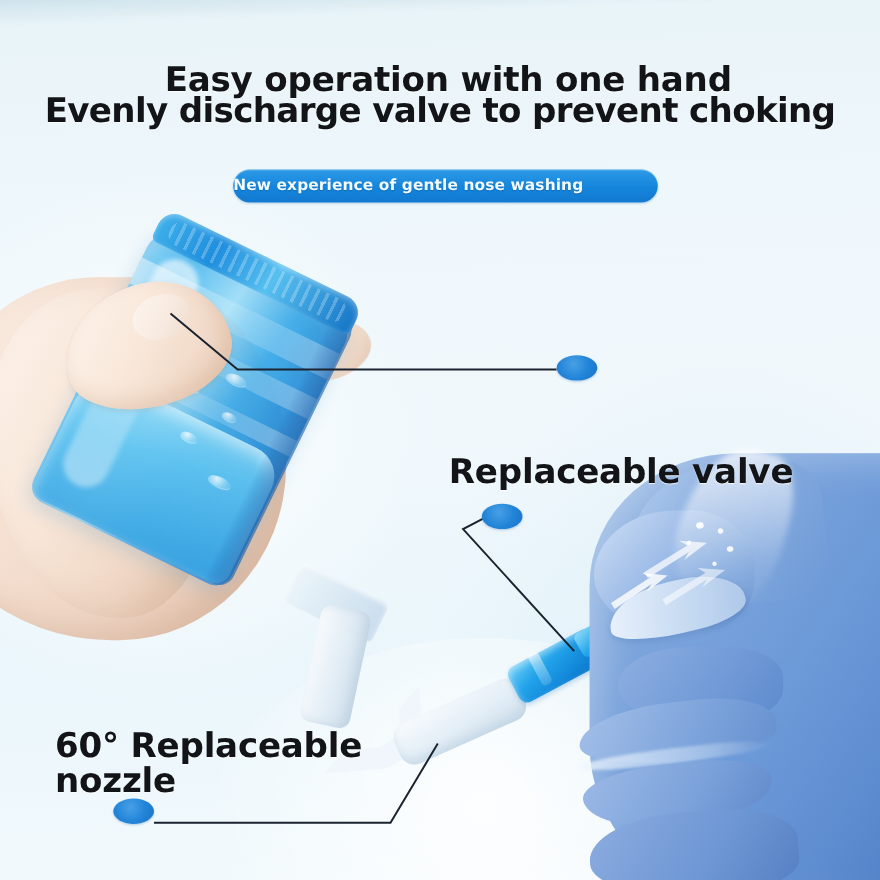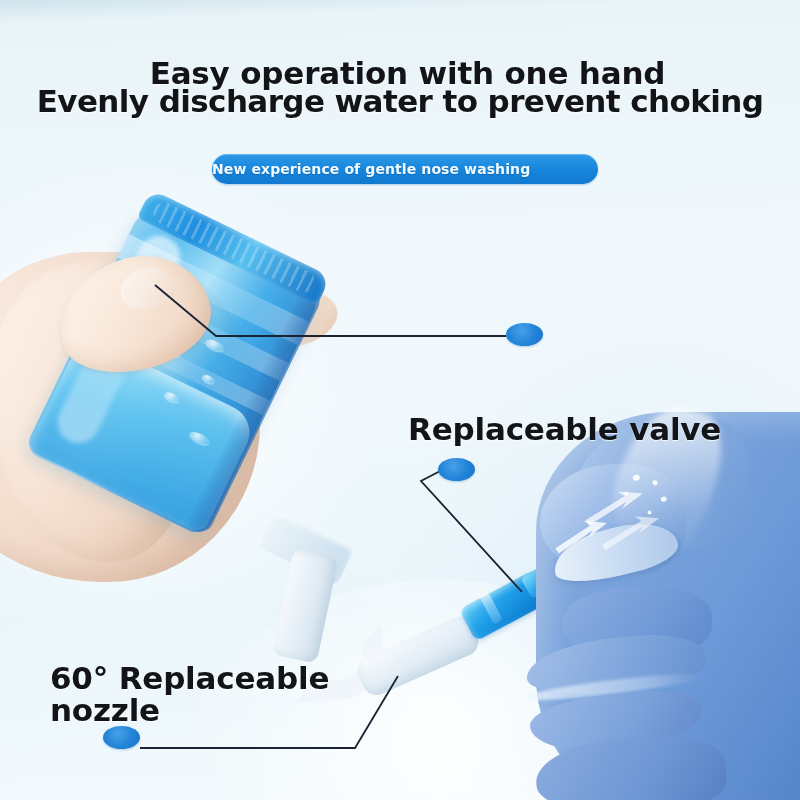--- a/index.html
+++ b/index.html
@@ -407,21 +407,21 @@
 </head>
 <body>
 
 <div id="stage">
 
   <div class="bg-glow glow-a"></div>
   <div class="bg-glow glow-b"></div>
   <div class="bg-glow glow-c"></div>
 
   <div class="headline headline-1">Easy operation with one hand</div>
-  <div class="headline headline-2">Evenly discharge water to prevent choking</div>
+  <div class="headline headline-2">Evenly discharge valve to prevent choking</div>
 
   <div class="badge">
     <span class="badge-text">New experience of gentle nose washing</span>
   </div>
 
   <div class="arm"></div>
   <div class="palm"></div>
   <div class="finger-knuckle"></div>
   <div class="finger-tip-r"></div>
 

